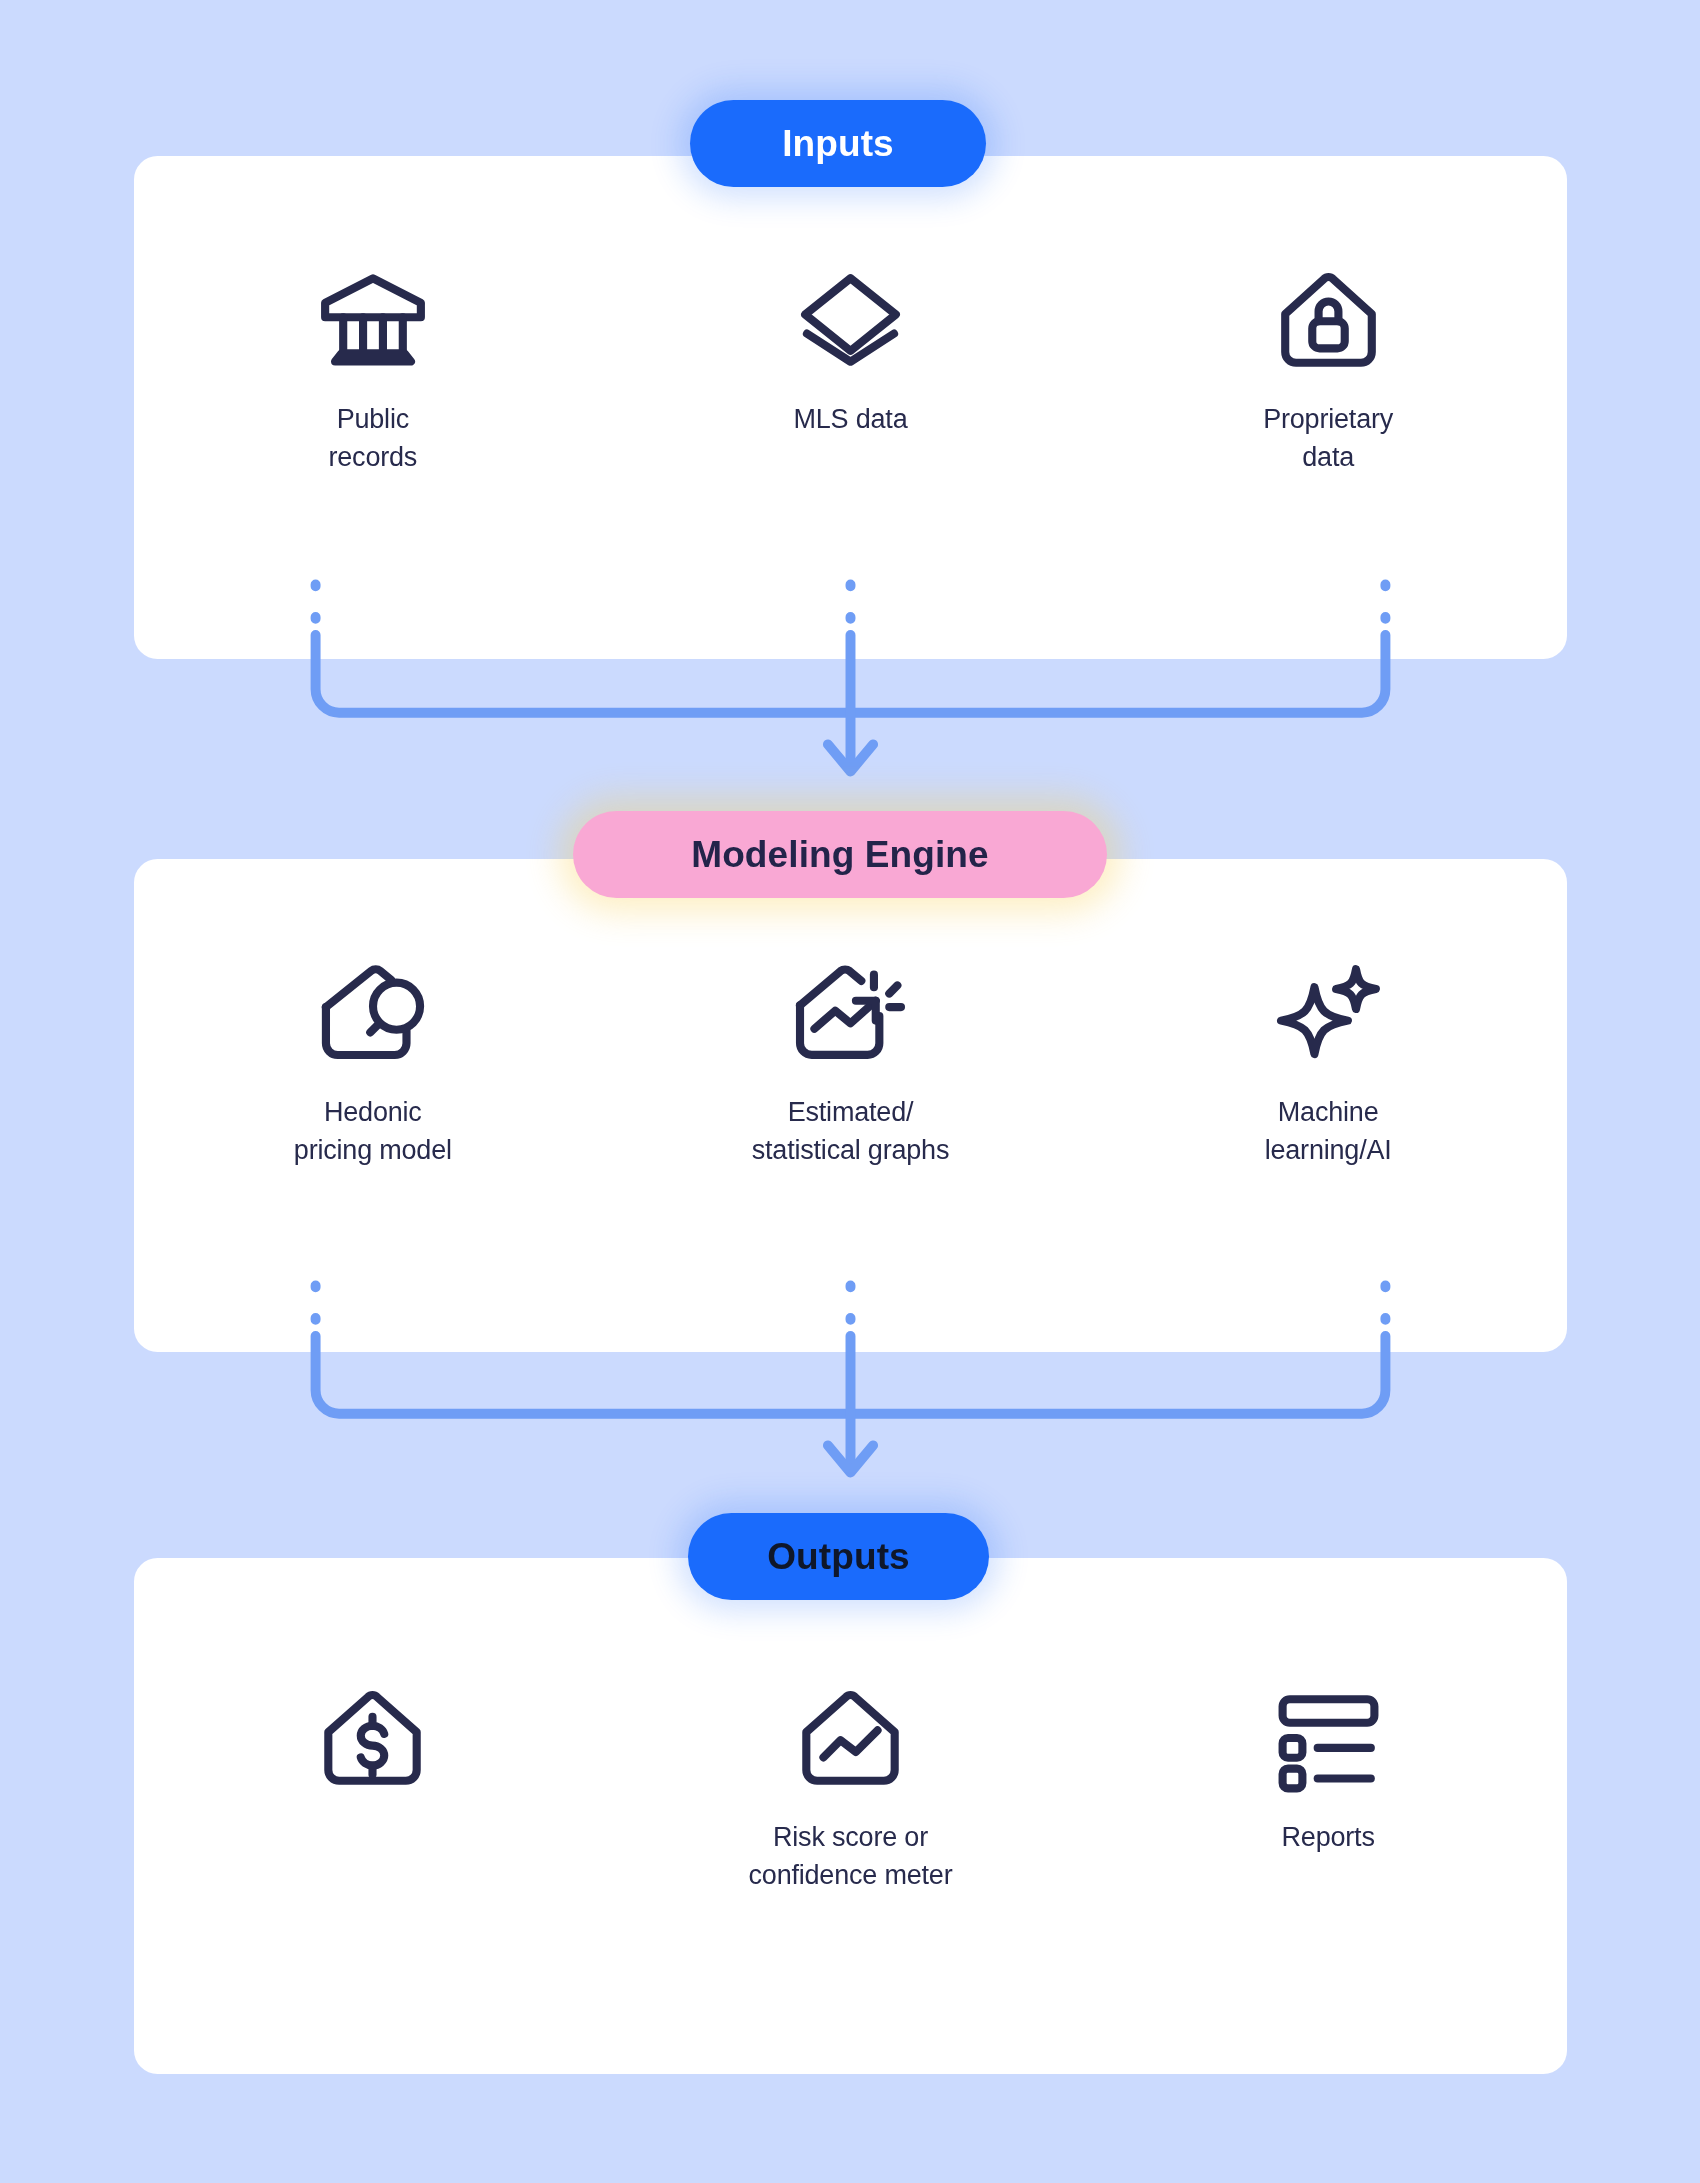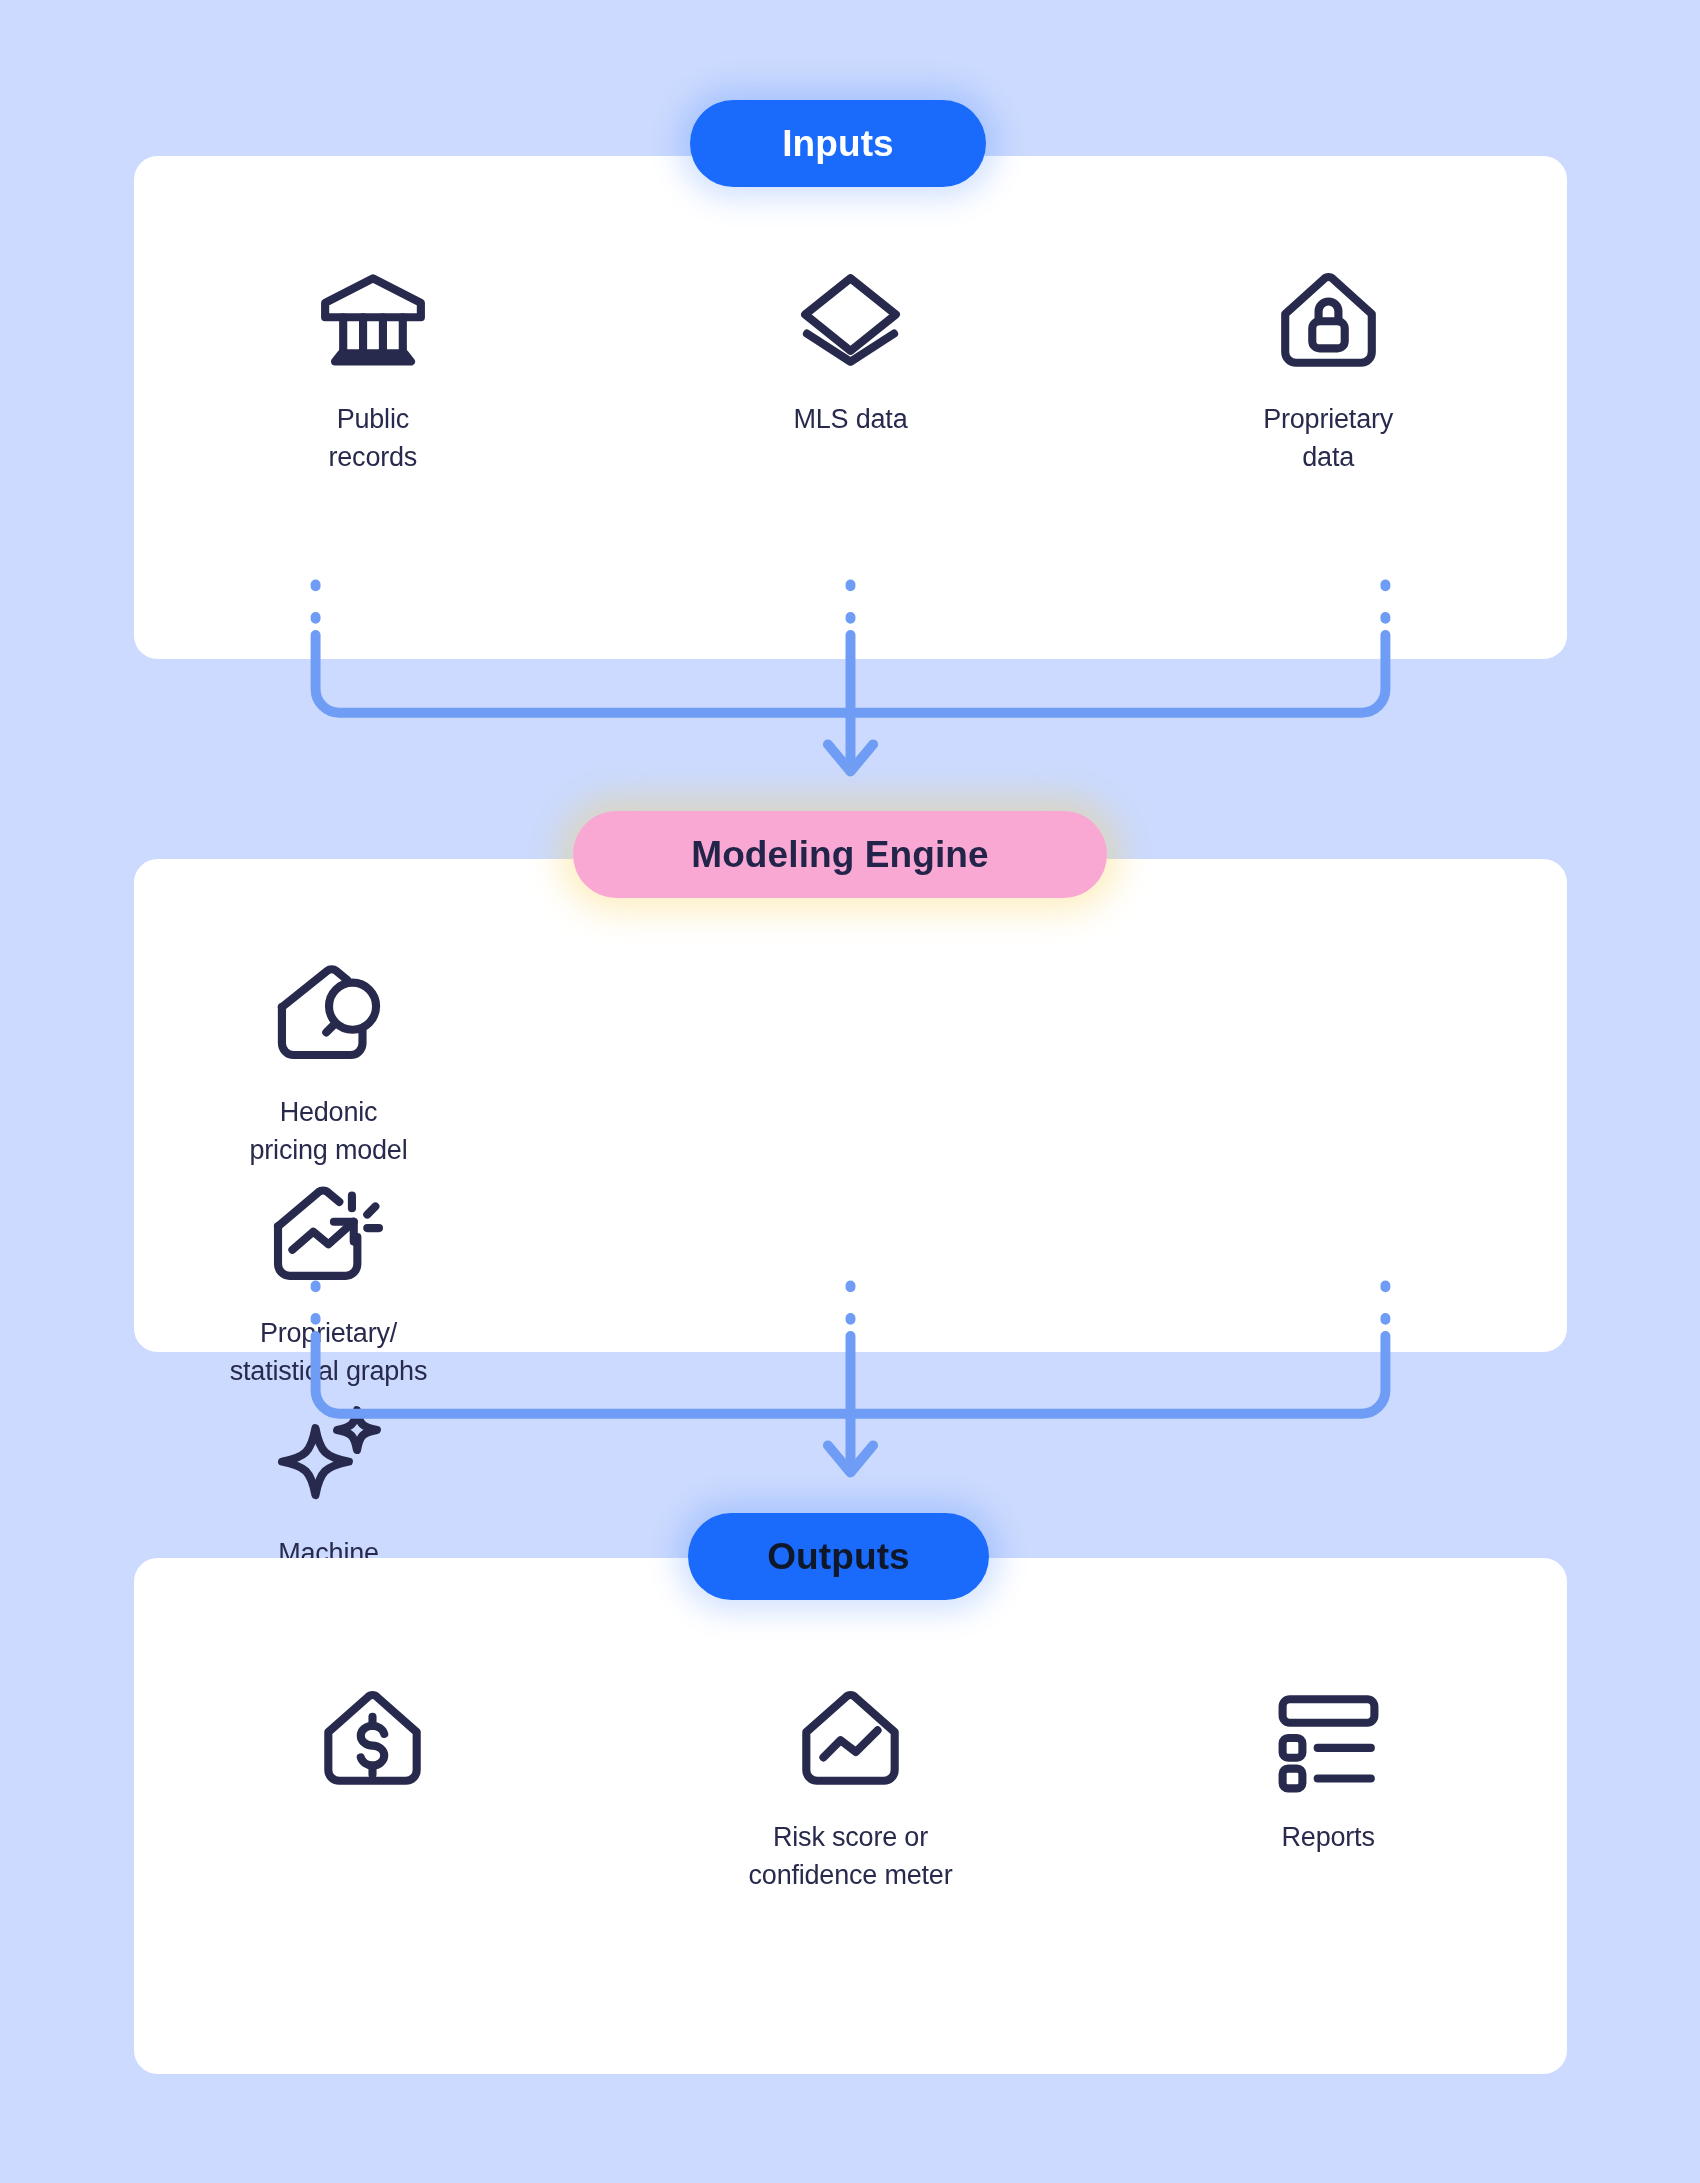--- a/index.html
+++ b/index.html
@@ -93,21 +93,21 @@
     margin-top: 17px;
     text-align: center;
     color: #272A4C;
     font-size: 27px;
     line-height: 1.42;
     letter-spacing: -0.2px;
     white-space: pre-line;
   }
 
   #card-inputs .items   { padding-top: 100px; }
-  #card-modeling .items { padding-top: 90px; flex-direction: column; }
+  #card-modeling .items { padding-top: 90px; }
   #card-outputs .items  { padding-top: 116px; }
 
   
   .connector {
     position: absolute;
     left: 134px;
     width: 1433px;
     z-index: 4;
     pointer-events: none;
   }
@@ -202,21 +202,21 @@
           <svg width="119" height="105" viewBox="0 0 132 116" fill="none" stroke="#272A4C" stroke-width="9" stroke-linecap="round" stroke-linejoin="round">
             <path d="M10 50 L55 12 a8 8 0 0 1 10 0 L78 23"></path>
             <path d="M10 50 L10 92 a13 13 0 0 0 13 13 L85 105 a13 13 0 0 0 13 -13 L98 62"></path>
             <path d="M26 76 L49 56 L66 70 L94 45"></path>
             <path d="M72 45 L94 45 L94 67"></path>
             <path d="M92 16 L92 30"></path>
             <path d="M118 28 L109 37"></path>
             <path d="M122 52 L109 52"></path>
           </svg>
         </div>
-        <div class="label">Proprietary/
+        <div class="label">Estimated/
 statistical graphs</div>
       </div>
 
       <div class="item">
         <div class="icon-wrap">
           <svg width="112" height="105" viewBox="0 0 124 116" fill="none" stroke="#272A4C" stroke-width="9" stroke-linecap="round" stroke-linejoin="round">
             <path d="M47 30 C52 56 58 62 84 67 C58 72 52 78 47 104 C42 78 36 72 10 67 C36 62 42 56 47 30 Z"></path>
             <path d="M93 10 C96 26 99 29 115 32 C99 35 96 38 93 54 C90 38 87 35 71 32 C87 29 90 26 93 10 Z"></path>
           </svg>
         </div>

